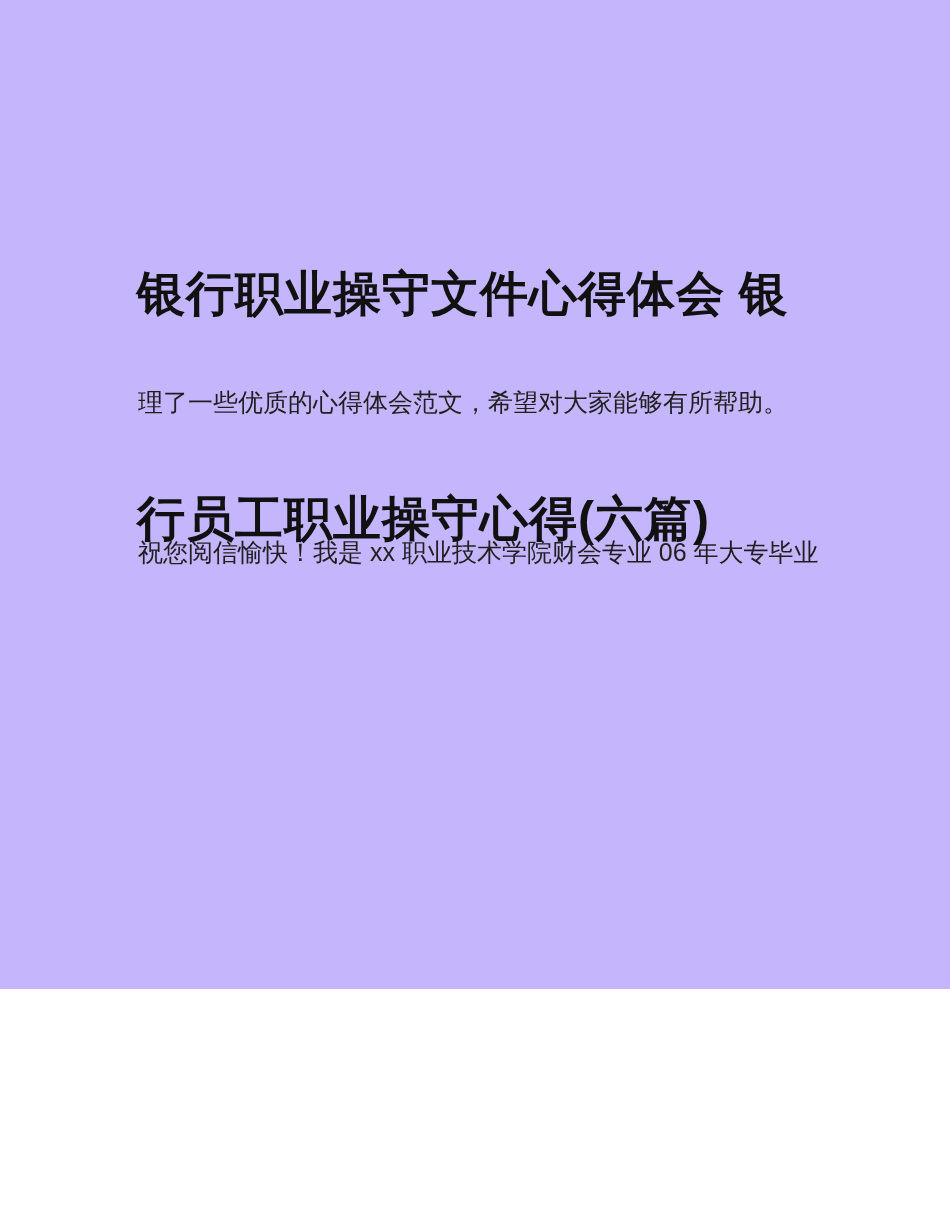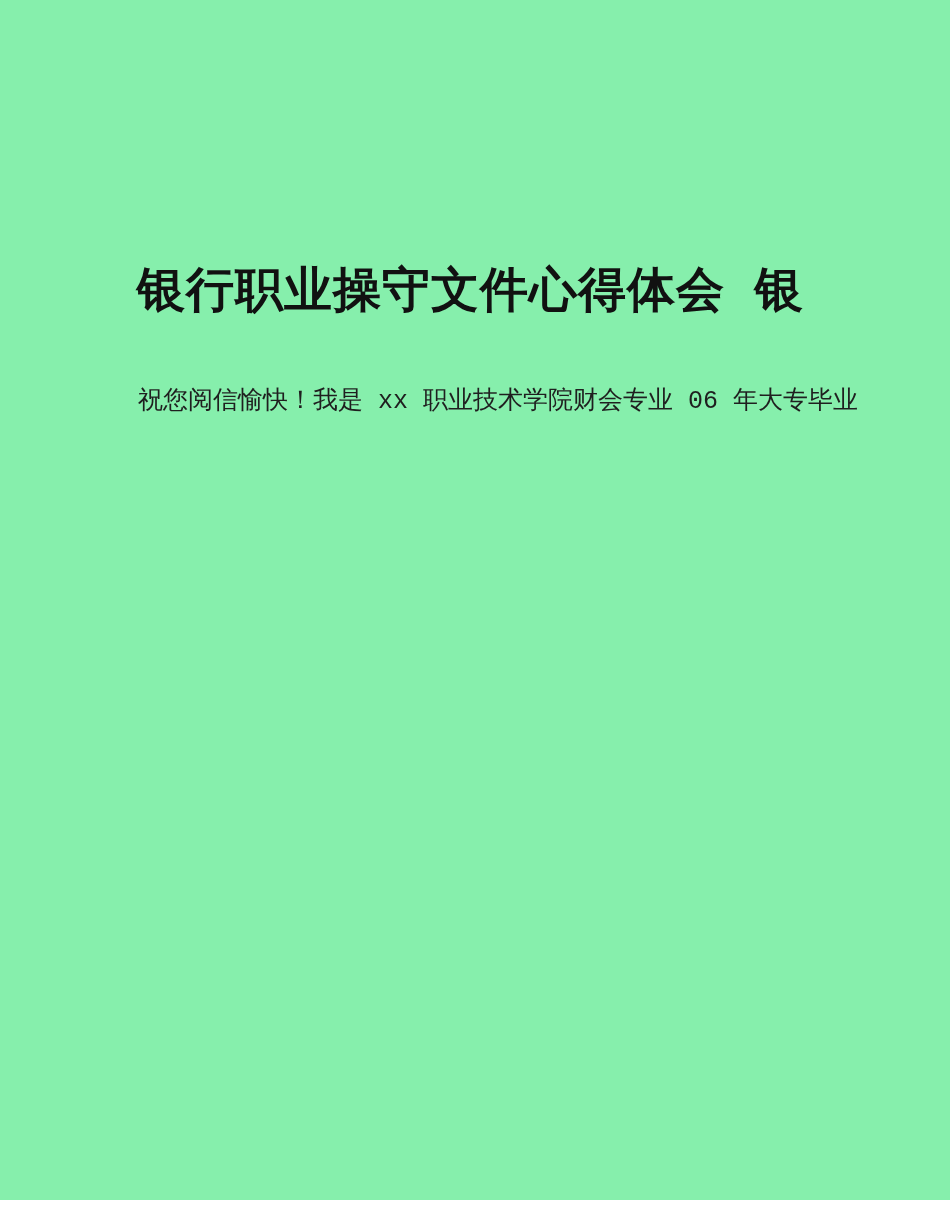--- a/index.html
+++ b/index.html
@@ -3,24 +3,24 @@
 <meta charset="utf-8">
 <style>
   html, body {
     margin: 0;
     padding: 0;
     background: #ffffff;
   }
   .page {
     position: relative;
     width: 950px;
-    height: 1200px;
-    background: #86efac;
+    height: 989px;
+    background: #c4b5fd;
     overflow: hidden;
-    font-family: Liberation Mono, monospace;
+    font-family: Liberation Sans, sans-serif;
     color: #1a1a1a;
   }
   .title-block {
     position: absolute;
     left: 137px;
     top: 106px;
     font-size: 48px;
     font-weight: 700;
     line-height: 75px;
     letter-spacing: 1px;
@@ -41,23 +41,25 @@
     white-space: pre;
   }
 </style>
 </head>
 <body>
 
 <div class="page">
 
   <div class="title-block">
     <div class="title-line">银行职业操守文件心得体会 银</div>
+    <div class="title-line">行员工职业操守心得(六篇)</div>
   </div>
 
   <div class="body-block">
+    <div class="body-line">理了一些优质的心得体会范文，希望对大家能够有所帮助。</div>
     <div class="body-line">祝您阅信愉快！我是 xx 职业技术学院财会专业 06 年大专毕业</div>
     
     
     
     
     
     
     
     
     

